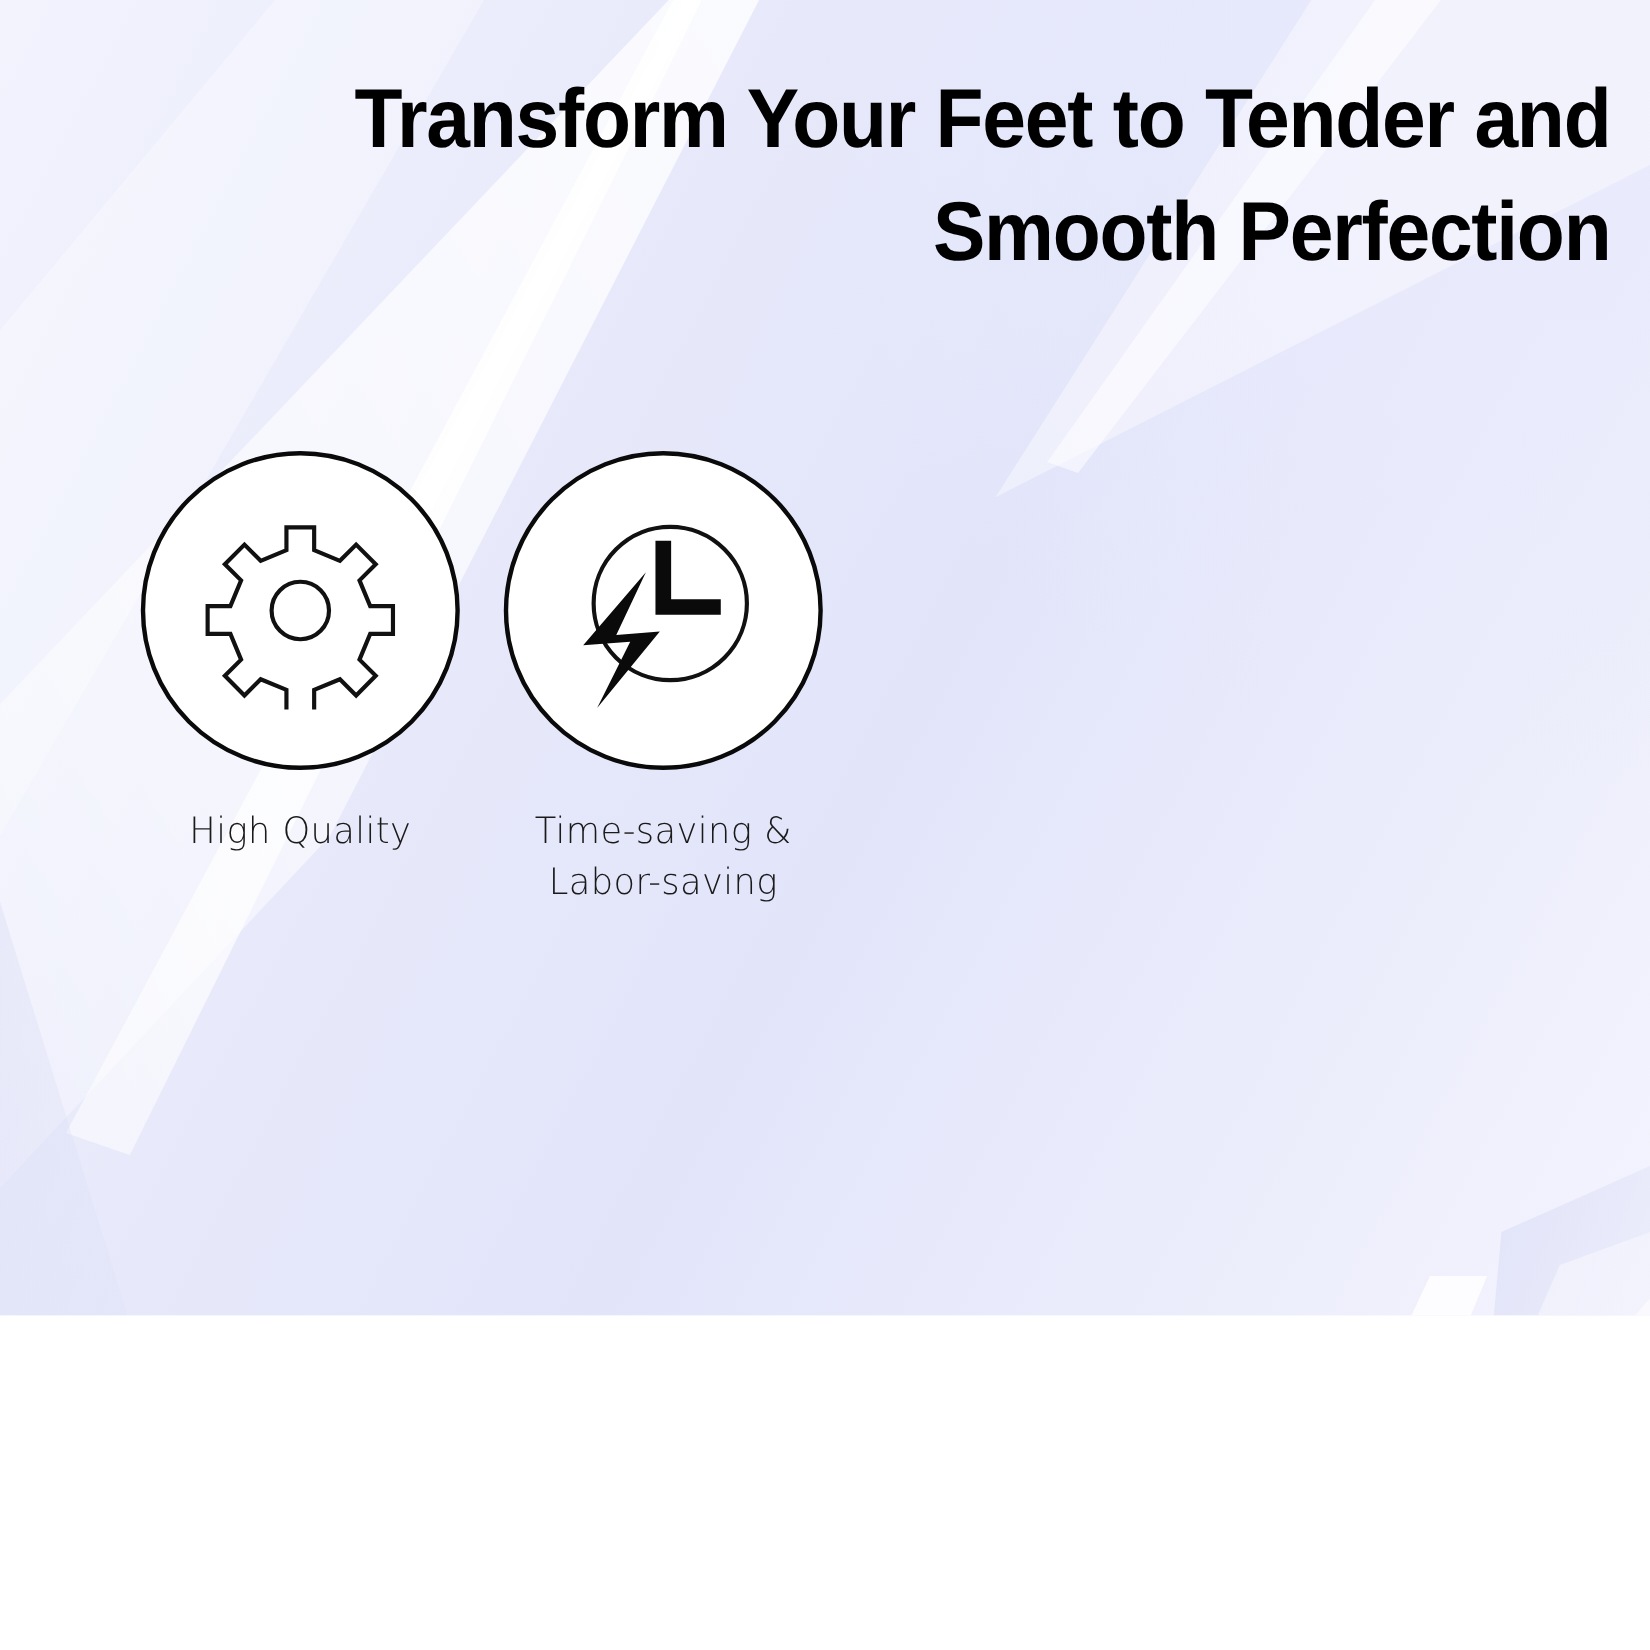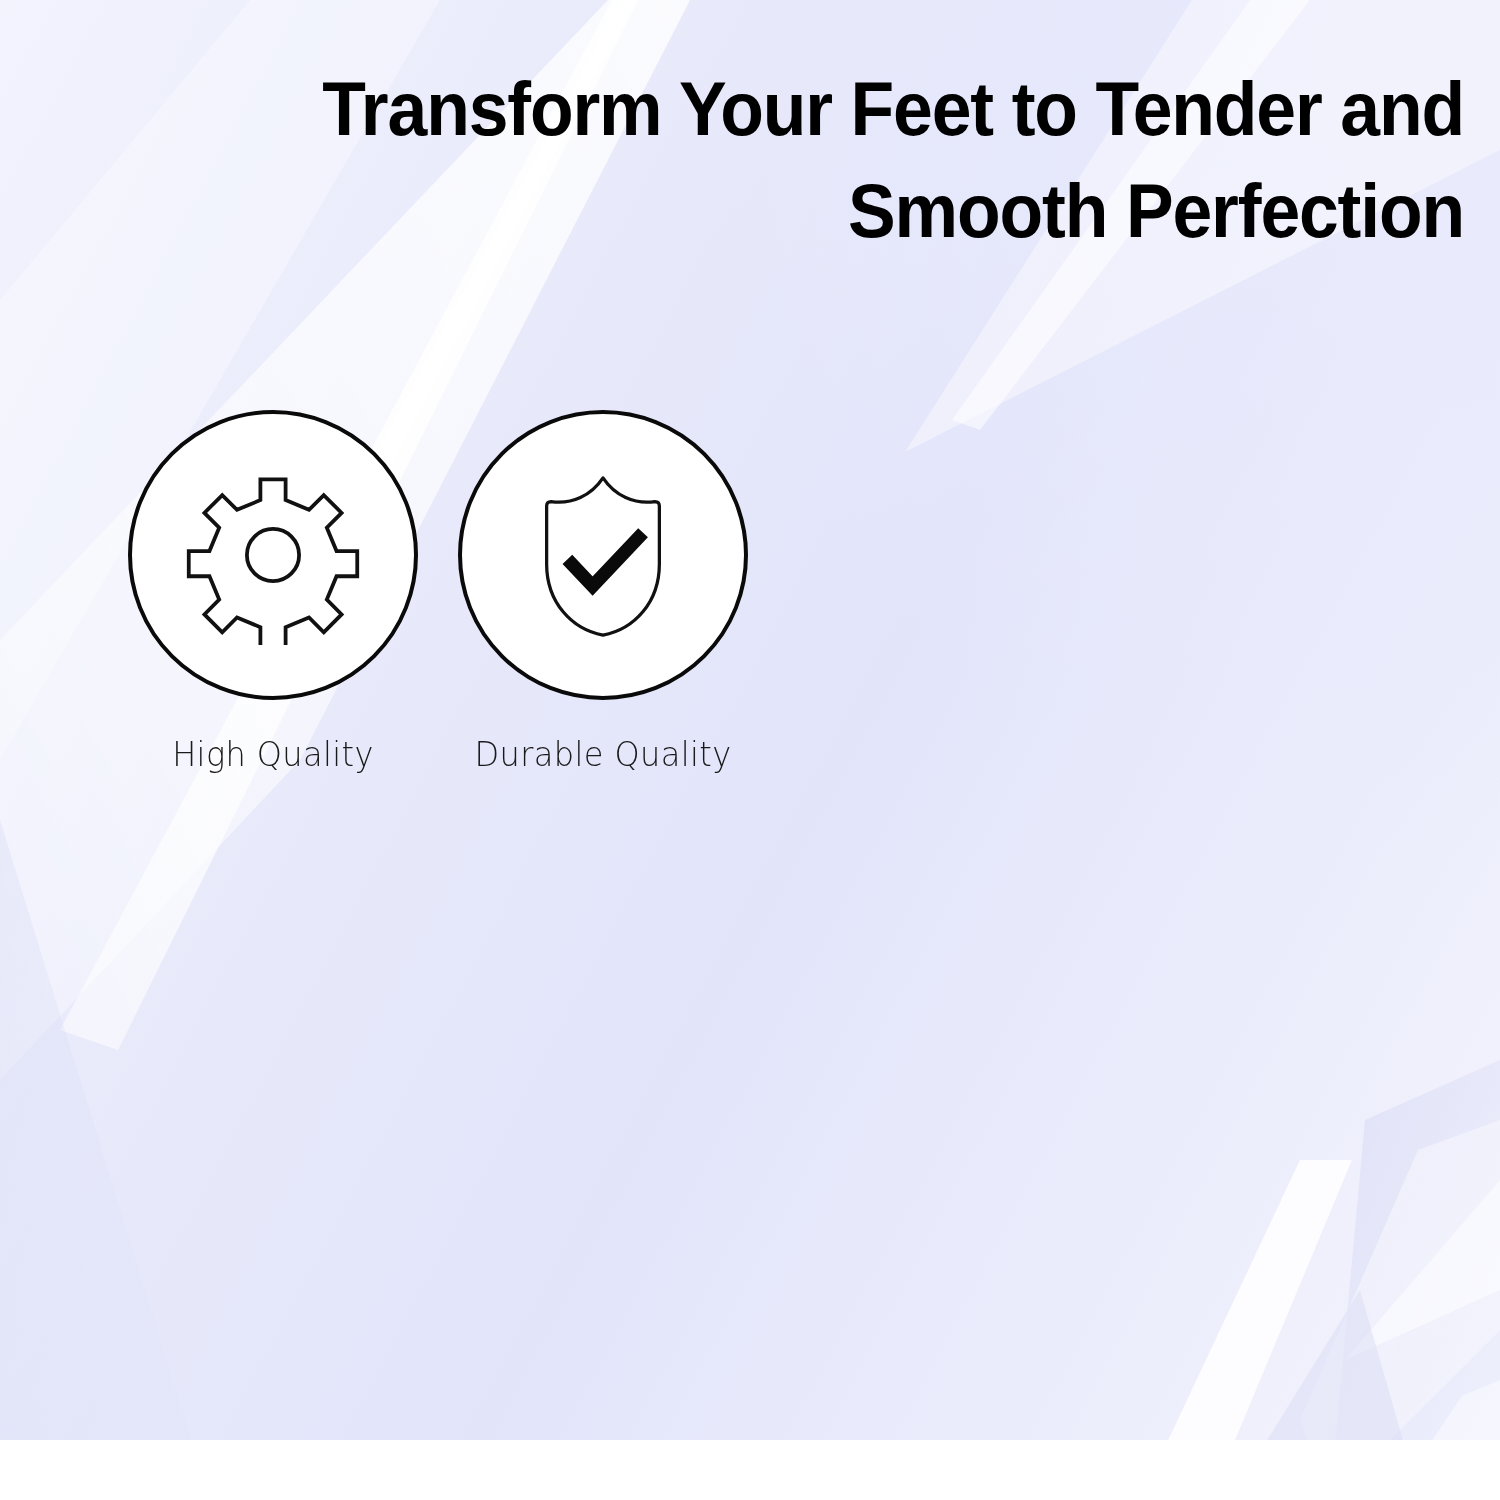--- a/index.html
+++ b/index.html
@@ -7,21 +7,21 @@
     padding: 0;
     background: #ffffff;
   }
   body {
     font-family: "Liberation Sans", sans-serif;
   }
 
   #infographic {
     position: relative;
     width: 1500px;
-    height: 1440px;
+    height: 1196px;
     overflow: hidden;
     background: #eaecfb;
   }
 
   
   .bg-base {
     position: absolute;
     inset: 0;
     background:
       linear-gradient(118deg,
@@ -178,35 +178,31 @@
       <div class="badge">
         <svg width="180" height="180" viewBox="0 0 100 100">
           <path d="M43 8 h14 v11.5 l13 5.4 l8.2-8.2 l9.9 9.9 l-8.2 8.2 l5.4 13 h11.5 v14 h-11.5 l-5.4 13 l8.2 8.2 l-9.9 9.9 l-8.2-8.2 l-13 5.4 v11.5 h-14 v-11.5 l-13-5.4 l-8.2 8.2 l-9.9-9.9 l8.2-8.2 l-5.4-13 h-11.5 v-14 h11.5 l5.4-13 l-8.2-8.2 l9.9-9.9 l8.2 8.2 l13-5.4 z" fill="none" stroke="#111111" stroke-width="2.1" stroke-linejoin="miter"></path>
           <circle cx="50" cy="50" r="14.5" fill="none" stroke="#111111" stroke-width="2.1"></circle>
         </svg>
       </div>
       <div class="cap">High Quality</div>
     </div>
 
 
-
-
     <div class="cell">
       <div class="badge">
-        <svg width="168" height="178" viewBox="0 0 110 120">
-          <path d="M55 8
-                   C47 20 34 26 20 24
-                   C18 24 17 25 17 27
-                   L17 66
-                   C17 92 34 110 55 114
-                   C76 110 93 92 93 66
-                   L93 27
-                   C93 25 92 24 90 24
-                   C76 26 63 20 55 8 Z" fill="none" stroke="#111111" stroke-width="2.2" stroke-linejoin="round"></path>
-          <path d="M31 63 L48 81 L82 45" fill="none" stroke="#0a0a0a" stroke-width="9" stroke-linecap="butt" stroke-linejoin="miter"></path>
+        <svg width="190" height="190" viewBox="0 0 120 120">
+          <circle cx="64" cy="56" r="44" fill="none" stroke="#111111" stroke-width="2.4"></circle>
+
+          <path d="M60 20 v38 h33" fill="none" stroke="#0a0a0a" stroke-width="9" stroke-linecap="butt" stroke-linejoin="miter"></path>
+
+          <path d="M50 38 L14 80 L41 78 L22 116 L58 72 L33 74 Z" fill="#0a0a0a"></path>
         </svg>
       </div>
-      <div class="cap">Durable Quality</div>
+      <div class="cap">Time-saving &amp;
+Labor-saving</div>
     </div>
+
+
 
 
   </div>
 </div>
 
 </body></html>

